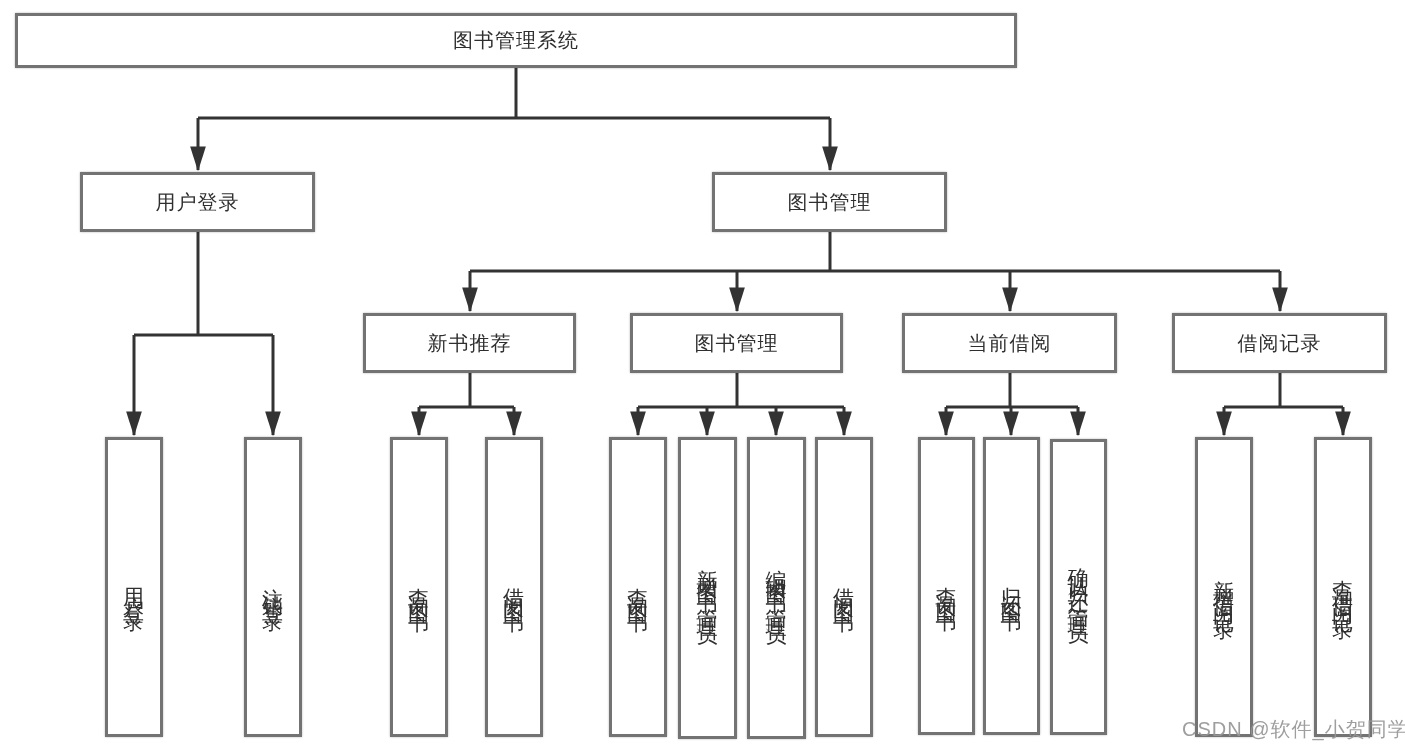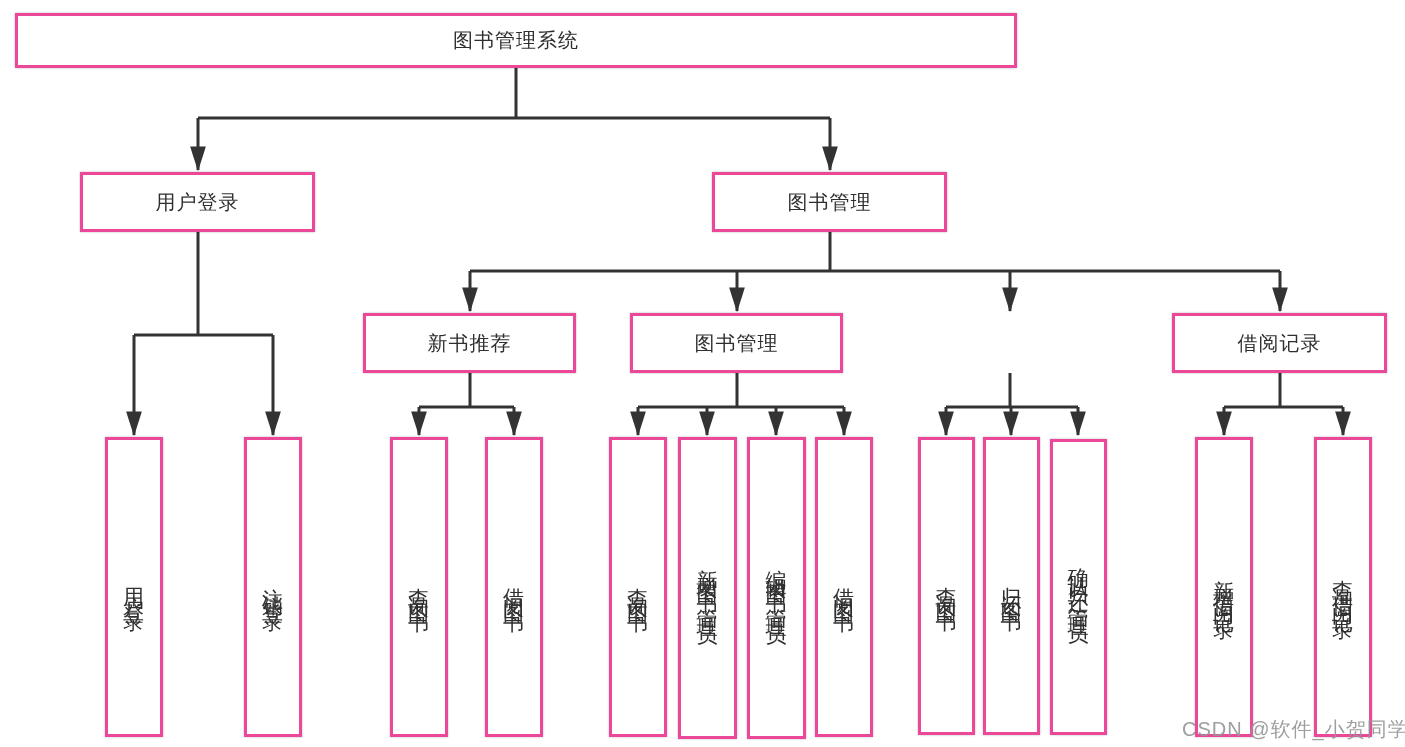--- a/index.html
+++ b/index.html
@@ -7,21 +7,21 @@
     position:relative;
     width:1405px;height:747px;
     background:#ffffff;
     font-family:"Liberation Sans","DejaVu Sans",sans-serif;
     overflow:hidden;
   }
   #wires{position:absolute;left:0;top:0;z-index:1;pointer-events:none;}
   .node{
     position:absolute;
     box-sizing:border-box;
-    border:3px solid #ec4899;
+    border:3px solid #737373;
     background:#ffffff;
     display:flex;align-items:center;justify-content:center;
     color:#2f2f2f;
     z-index:2;
     box-shadow:0 0 2px rgba(0,0,0,0.28);
   }
   .h-node{font-size:20px;letter-spacing:1px;}
   .leaf{
     writing-mode:vertical-rl;
     text-orientation:mixed;
@@ -109,20 +109,23 @@
   <div class="node h-node" style="left:712px;top:172px;width:235px;height:60px;">
     <span>图书管理</span>
   </div>
 
   <div class="node h-node" style="left:363px;top:313px;width:213px;height:60px;">
     <span>新书推荐</span>
   </div>
   <div class="node h-node" style="left:630px;top:313px;width:213px;height:60px;">
     <span>图书管理</span>
   </div>
+  <div class="node h-node" style="left:902px;top:313px;width:215px;height:60px;">
+    <span>当前借阅</span>
+  </div>
   <div class="node h-node" style="left:1172px;top:313px;width:215px;height:60px;">
     <span>借阅记录</span>
   </div>
 
   <div class="node leaf" style="left:105px;top:437px;width:58px;height:300px;">
     <span>用户登录</span>
   </div>
   <div class="node leaf" style="left:244px;top:437px;width:58px;height:300px;">
     <span>注销登录</span>
   </div>

